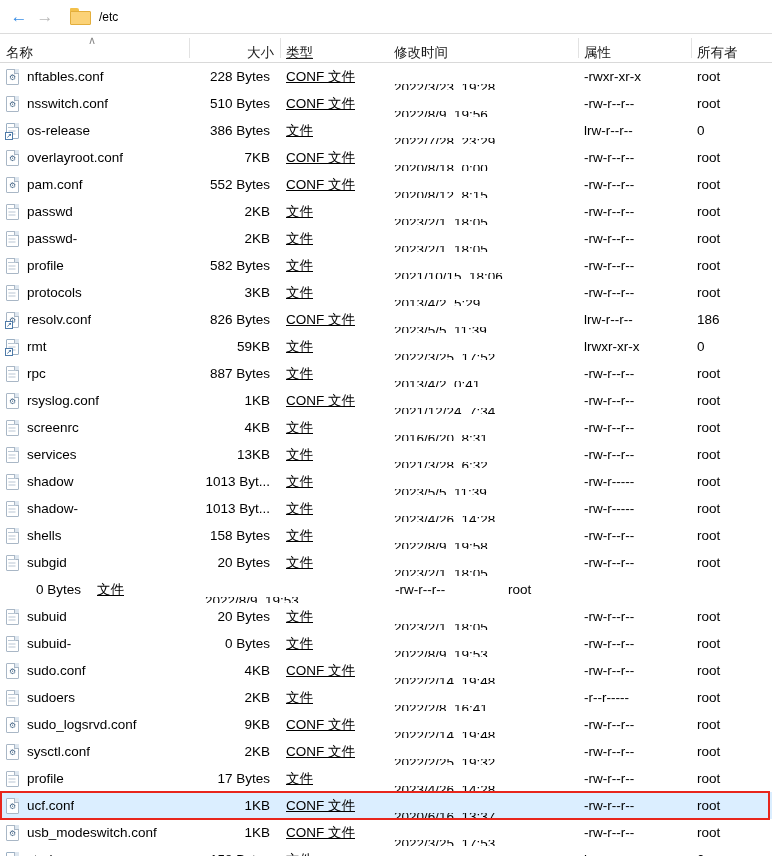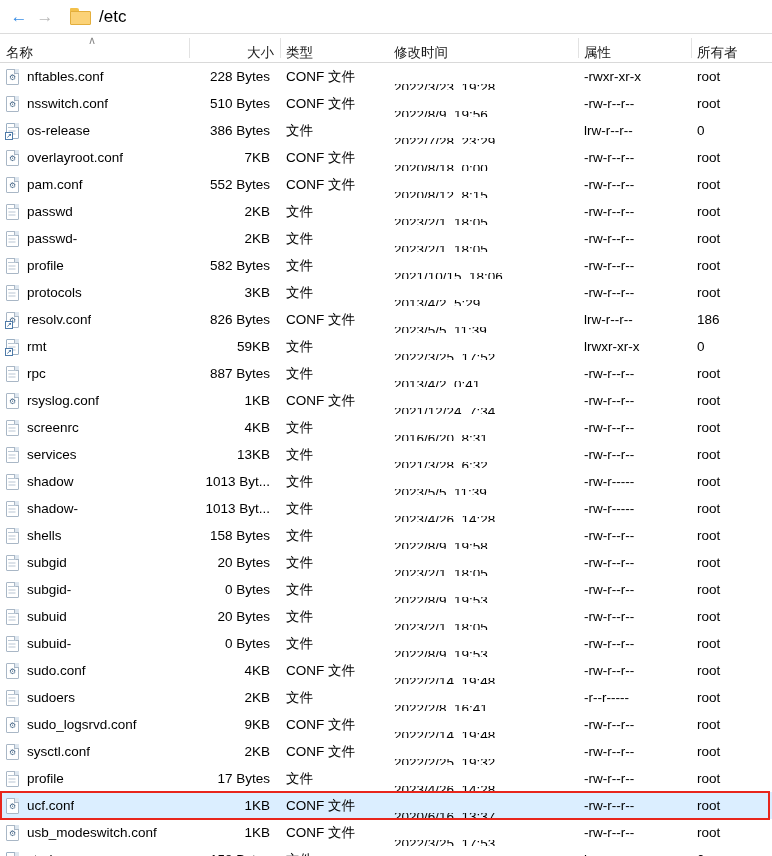--- a/index.html
+++ b/index.html
@@ -58,21 +58,21 @@
   .folder-icon .body {
     position: absolute;
     left: 0; top: 3px;
     width: 21px; height: 14px;
     background: #fbd277;
     border: 1px solid #e3ae3c;
     box-sizing: border-box;
     border-radius: 1px;
   }
   .path-text {
-    font-size: 17px;
+    font-size: 12px;
     color: #000;
   }
 
   
   .header {
     display: flex;
     height: 28px;
     align-items: stretch;
     background: #ffffff;
     border-bottom: 1px solid #d9d9d9;
@@ -101,21 +101,21 @@
     left: 88px;
     top: 1px;
     font-size: 11px;
     color: #8a8a8a;
     line-height: 1;
   }
 
   
   .c-name  { width: 189px; }
   .c-size  { width: 91px;  justify-content: flex-end; padding-right: 10px;}
-  .c-type  { width: 108px; }
+  .c-type  { width: 108px; text-decoration: underline; }
   .c-date  { width: 190px; margin-top: 21px; }
   .c-attr  { width: 113px; }
   .c-owner { width: 66px;  }
 
   
   .list {
     position: relative;
   }
   .row {
     display: flex;
@@ -537,28 +537,20 @@
           </span>
           <span class="name-text">subgid</span>
         </div>
         <div class="cell c-size">20 Bytes</div>
         <div class="cell c-type">文件</div>
         <div class="cell c-date">2023/2/1, 18:05</div>
         <div class="cell c-attr">-rw-r--r--</div>
         <div class="cell c-owner">root</div>
       </div>
       <div class="row">
-        <div class="cell c-name">
-          <span class="fi">
-            <span class="page"></span>
-            <span class="fold"></span>
-            <span class="lines"></span>
-          </span>
-          <span class="name-text">subgid-</span>
-        </div>
         <div class="cell c-size">0 Bytes</div>
         <div class="cell c-type">文件</div>
         <div class="cell c-date">2022/8/9, 19:53</div>
         <div class="cell c-attr">-rw-r--r--</div>
         <div class="cell c-owner">root</div>
       </div>
       <div class="row">
         <div class="cell c-name">
           <span class="fi">
             <span class="page"></span>

